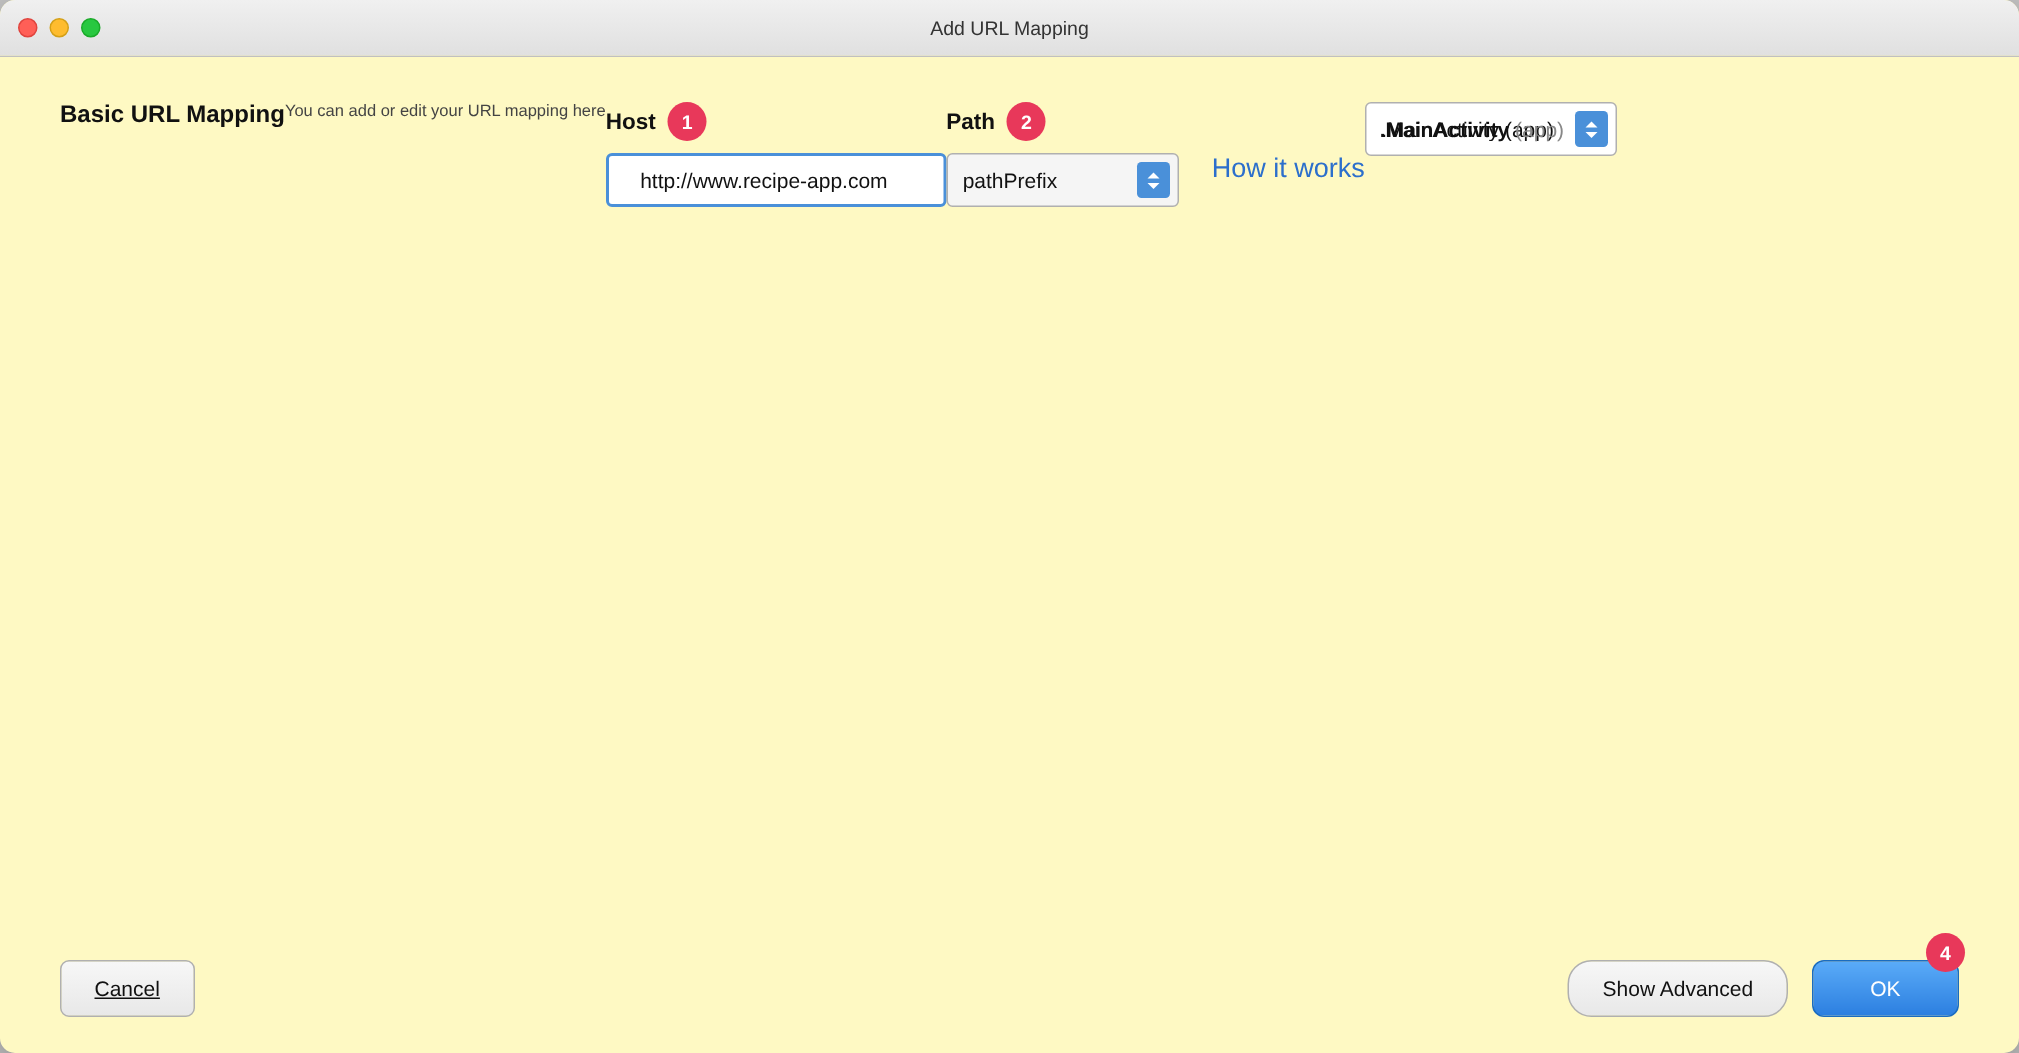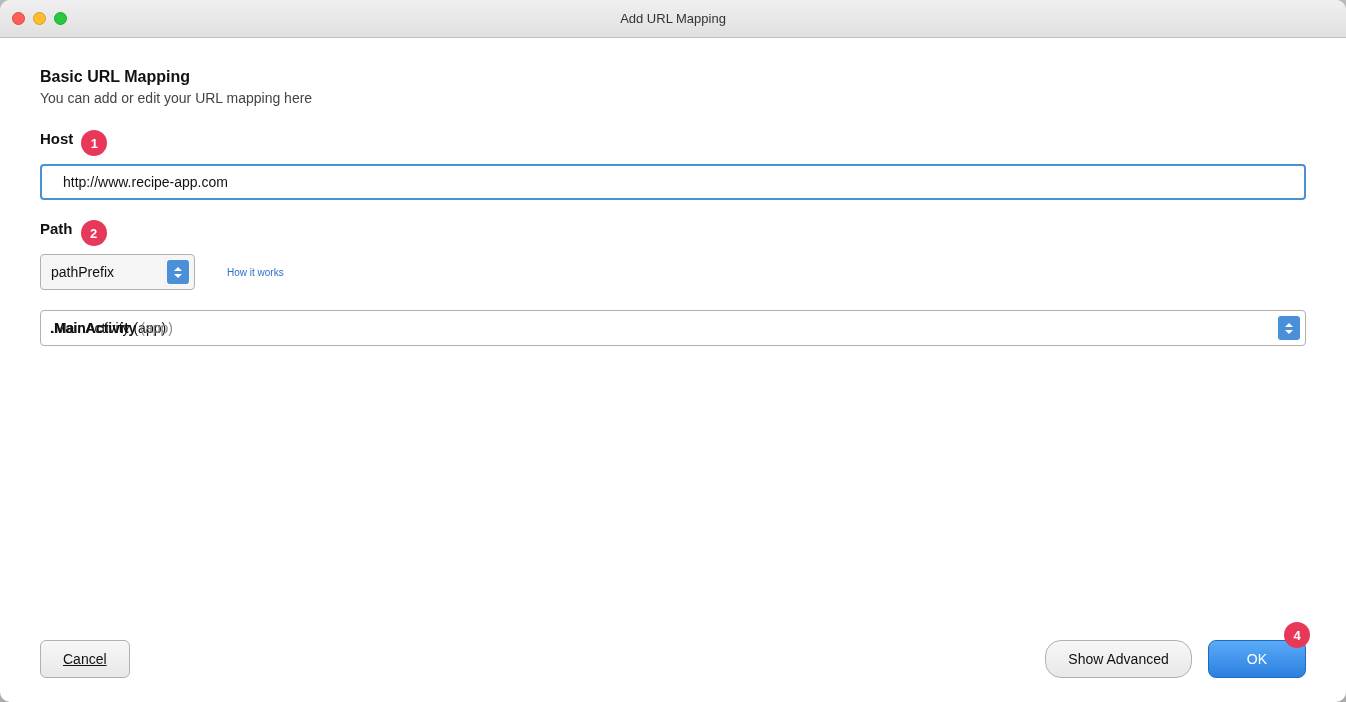--- a/index.html
+++ b/index.html
@@ -13,21 +13,21 @@
       display: flex;
       justify-content: center;
       align-items: center;
       min-height: 100vh;
       font-family: -apple-system, BlinkMacSystemFont, "Helvetica Neue", Helvetica, Arial, sans-serif;
     }
 
     .window {
       width: 1346px;
       height: 702px;
-      background: #ffffff;
+      background: #fef9c3;
       border-radius: 10px;
       box-shadow: 0 10px 40px rgba(0,0,0,0.4);
       display: flex;
       flex-direction: column;
       overflow: hidden;
       position: relative;
     }
 
     .title-bar {
       background: linear-gradient(to bottom, #f0f0f0, #e0e0e0);
@@ -74,44 +74,44 @@
 
     .traffic-light.maximize {
       background: #28c840;
       border: 1px solid #1aab29;
     }
 
     .content {
       flex: 1;
       padding: 30px 40px 20px 40px;
       display: flex;
-      flex-direction: column;
+      flex-direction: row;
       gap: 0;
     }
 
     .section-title {
       font-size: 16px;
       font-weight: 700;
       color: #111;
       margin-bottom: 4px;
     }
 
     .section-subtitle {
-      font-size: 14px;
+      font-size: 11px;
       color: #444;
       margin-bottom: 24px;
     }
 
     .field-group {
       margin-bottom: 20px;
     }
 
     .field-label-row {
       display: flex;
-      align-items: flex-start;
+      align-items: center;
       gap: 8px;
       margin-bottom: 8px;
     }
 
     .field-label {
       font-size: 15px;
       font-weight: 700;
       color: #111;
     }
 
@@ -136,22 +136,21 @@
       border-radius: 4px;
       background: white;
       padding: 4px 21px;
       font-size: 14px;
       color: #111;
       outline: none;
     }
 
     .path-row {
       display: flex;
-      align-items: center;
-      gap: 22px;
+      gap: 12px;
     }
 
     .path-select-wrapper {
       position: relative;
       width: 155px;
       flex-shrink: 0;
     }
 
     .path-select {
       width: 100%;
@@ -211,21 +210,21 @@
       border-radius: 4px;
       background: white;
       padding: 4px 10px;
       font-size: 14px;
       color: #111;
       outline: none;
     }
 
     .how-it-works-link {
       color: #2c6fcc;
-      font-size: 10px;
+      font-size: 18px;
       font-weight: 500;
       text-decoration: none;
       white-space: nowrap;
       flex-shrink: 0;
       margin-left: 10px;
       cursor: pointer;
     }
 
     .activity-select-wrapper {
       position: relative;

